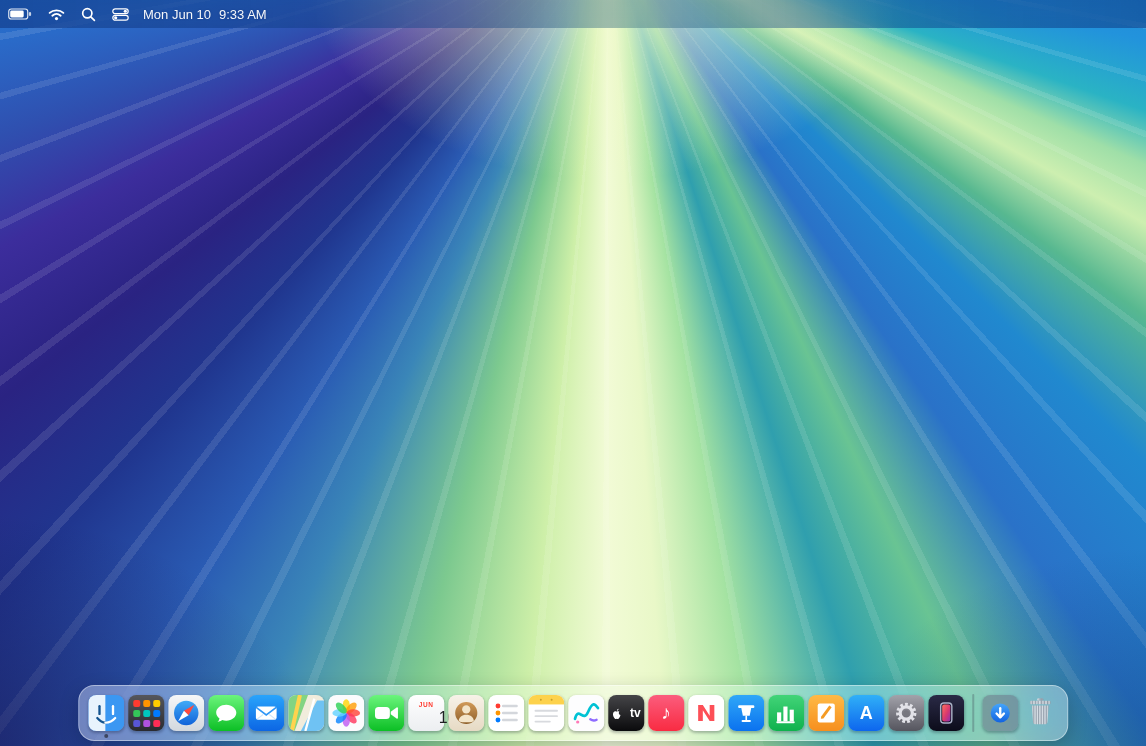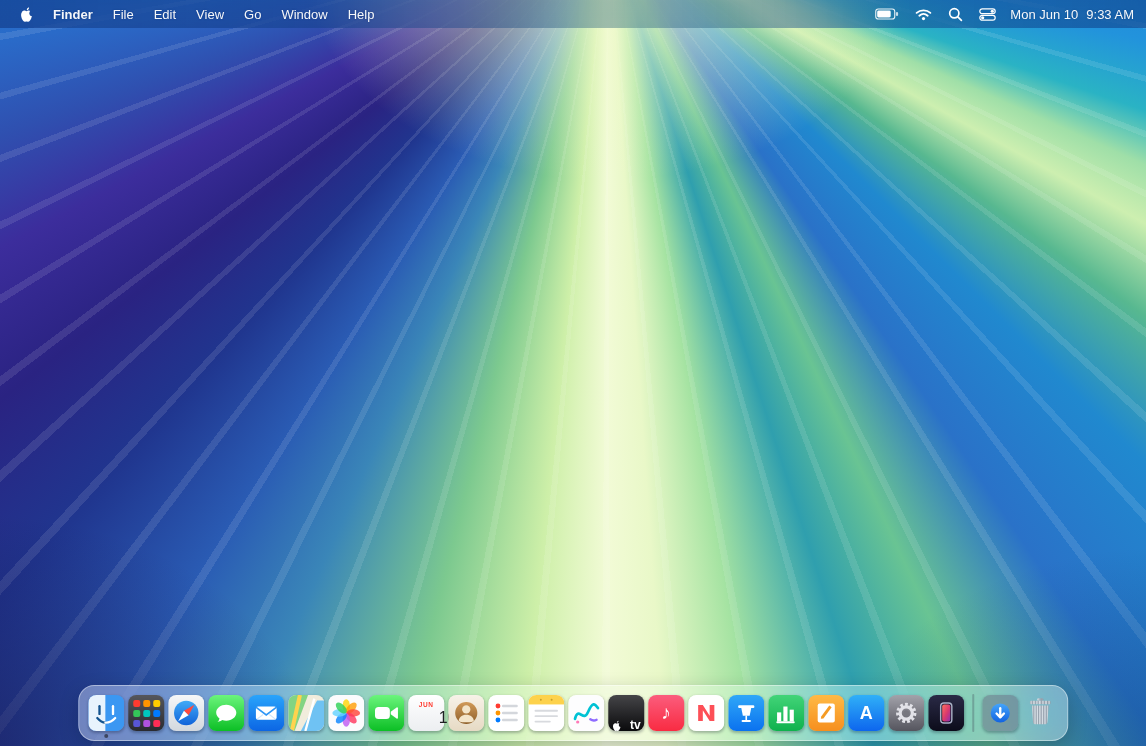--- a/index.html
+++ b/index.html
@@ -61,57 +61,34 @@
   .run-dot{position:absolute;left:50%;bottom:-7px;transform:translateX(-50%);width:4px;height:4px;border-radius:50%;background:rgba(25,25,30,0.6);}
   
   .icon-launchpad{background:linear-gradient(180deg,#55565c,#2a2b30);display:grid;grid-template-columns:repeat(3,7px);grid-auto-rows:7px;gap:3px;place-content:center;}
   .lp{border-radius:2px;}
   .lp1{background:#ff3b30}.lp2{background:#ff9500}.lp3{background:#ffcc00}
   .lp4{background:#34c759}.lp5{background:#00c7be}.lp6{background:#007aff}
   .lp7{background:#5856d6}.lp8{background:#af52de}.lp9{background:#ff2d55}
   .icon-calendar{background:linear-gradient(180deg,#ffffff,#eceef1);display:flex;flex-direction:column;align-items:center;justify-content:center;}
   .cal-month{font-size:6.5px;font-weight:700;color:#ff3b30;letter-spacing:.6px;margin-top:2px;line-height:1;}
   .cal-day{font-size:16px;font-weight:300;color:#1f2022;line-height:1;margin-top:1.5px;margin-left:43px;}
-  .icon-tv{background:linear-gradient(180deg,#454548,#0a0a0c);display:flex;align-items:flex-end;justify-content:center;gap:9px;}
+  .icon-tv{background:linear-gradient(180deg,#454548,#0a0a0c);display:flex;align-items:center;justify-content:center;gap:9px;}
   .tv-label{color:#fff;font-size:12px;font-weight:700;line-height:1;}
   .icon-music{background:linear-gradient(180deg,#fb5d7d,#f92b42);display:flex;align-items:center;justify-content:center;}
   .music-note{color:#fff;font-size:19px;line-height:1;margin-top:-2px;}
   .icon-appstore{background:linear-gradient(180deg,#30b0f8,#0d66ee);display:flex;align-items:center;justify-content:center;}
   .as-letter{color:#fff;font-size:18px;font-weight:600;line-height:1;}
   .icon-trash{background:none;box-shadow:none;display:flex;align-items:center;justify-content:center;}
 </style>
 </head>
 <body>
 
 <div class="wallpaper"></div>
 
 <div class="menu-bar">
-  <div class="menu-left">
-    <div class="mb-item">
-      <svg width="13" height="16" viewBox="0 0 14 17">
-        <defs>
-            <mask id="am1">
-              <rect width="14" height="17" fill="#fff"></rect>
-              <circle cx="13.2" cy="7.6" r="3.1" fill="#000"></circle>
-            </mask>
-          </defs>
-        <g mask="url(#am1)">
-          <path d="M7 5.6 C8.7 4.3 10.9 4.8 12 6.5 C13.9 9.4 12.3 14.7 9.8 16.5 C8.9 17.2 7.9 16.8 7 16.5 C6.1 16.8 5.1 17.2 4.2 16.5 C1.7 14.7 0.1 9.4 2 6.5 C3.1 4.8 5.3 4.3 7 5.6 Z" fill="#fff"></path>
-        </g>
-        <path d="M7.3 4.4 C7.2 2.9 8.3 1.5 9.8 1.2 C9.9 2.8 8.8 4.2 7.3 4.4 Z" fill="#fff"></path>
-      </svg>
-    </div>
-    <div class="mb-item bold">Finder</div>
-    <div class="mb-item">File</div>
-    <div class="mb-item">Edit</div>
-    <div class="mb-item">View</div>
-    <div class="mb-item">Go</div>
-    <div class="mb-item">Window</div>
-    <div class="mb-item">Help</div>
-  </div>
   <div class="menu-right">
     <div class="mb-icon">
       <svg width="24" height="12" viewBox="0 0 24 12">
         <rect x="0.75" y="1" width="19" height="10" rx="2.6" fill="none" stroke="rgba(255,255,255,0.9)" stroke-width="1.1"></rect>
         <rect x="2.2" y="2.5" width="13.5" height="7" rx="1.4" fill="#ffffff"></rect>
         <rect x="20.9" y="4" width="2.2" height="4" rx="1.1" fill="rgba(255,255,255,0.75)"></rect>
       </svg>
     </div>
     <div class="mb-icon">
       <svg width="17" height="13" viewBox="0 0 17 13">

